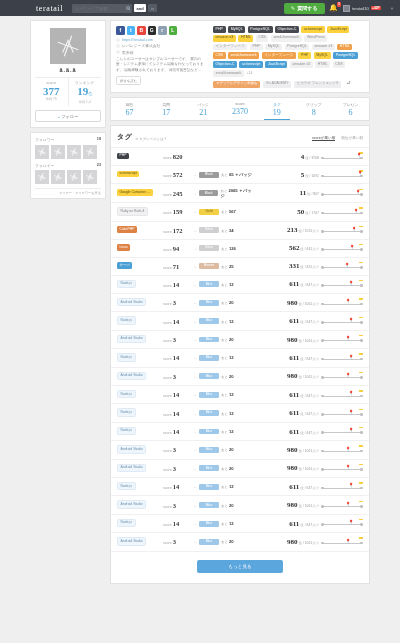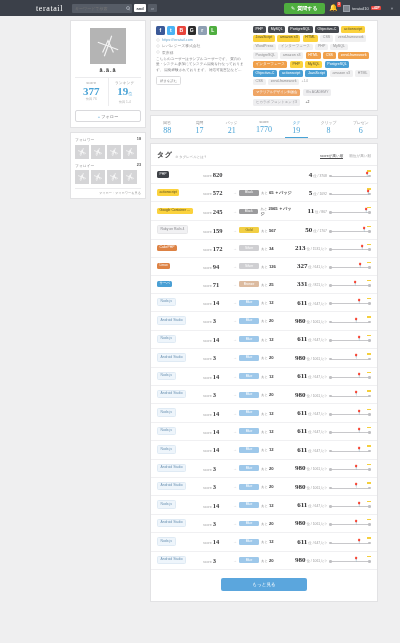--- a/index.html
+++ b/index.html
@@ -56,21 +56,21 @@
     background:#e8453c; color:#fff; font-size:3.2px;
     padding:.3px 1.4px; border-radius:1px; font-weight:bold;
   }
   .user-chip { display:flex; align-items:center; gap:2px; }
   .user-av { width:7px; height:7px; background:#7f858e; border:.5px solid #9aa0aa;}
   .user-name { color:#dfe2e6; font-size:4px; }
   .pt-badge { background:#e8453c; color:#fff; font-size:3.2px; padding:.4px 1.4px; border-radius:1px; font-weight:bold;}
   .caret { color:#8d939c; font-size:4px; margin-left:4px; }
 
   
-  .page { display:flex; padding:4px 30px 0 30px; gap:4px;margin-left:40px; }
+  .page { display:flex; padding:4px 30px 0 30px; gap:4px; }
   .col-left { width:76px; flex:none; }
   .col-right { flex:1; }
 
   .card { background:#fff; border:1px solid #e2e2e4; }
 
   
   .profile-card { padding:5px 4px 5px; text-align:center; }
   .avatar {
     width:36px; height:36px; margin:2px auto 3px; background:#b4b4b4;
     display:flex; align-items:center; justify-content:center;
@@ -389,33 +389,33 @@
             <span class="bdg grey">G's ACADEMY</span>
             <span class="bdg grey">ヒカラボ フロントエンド3</span>
             <span class="bdg plus">+2</span>
           </div>
       </div>
     </div>
 
     <div class="card tabs-card">
         <div class="tab">
           <div class="tab-label">回答</div>
-          <div class="tab-num">88</div>
+          <div class="tab-num">67</div>
         </div>
         <div class="tab">
           <div class="tab-label">質問</div>
           <div class="tab-num">17</div>
         </div>
         <div class="tab">
           <div class="tab-label">バッジ</div>
           <div class="tab-num">21</div>
         </div>
         <div class="tab">
           <div class="tab-label">score</div>
-          <div class="tab-num">1770</div>
+          <div class="tab-num">2370</div>
         </div>
         <div class="tab active">
           <div class="tab-label">タグ</div>
           <div class="tab-num">19</div>
         </div>
         <div class="tab">
           <div class="tab-label">クリップ</div>
           <div class="tab-num">8</div>
         </div>
         <div class="tab">
@@ -527,21 +527,21 @@
           </div>
           <div class="trow">
             <div class="trow-tag"><span class="rt orange">Linux</span></div>
             <div class="trow-score"><span>score</span><b>94</b></div>
             <div class="trow-next">
               <span class="arrow-s">→</span>
               <span class="lvl silver">Silver</span>
               <span class="to">あと <b>126</b></span>
             </div>
             <div class="trow-rank">
-              <span class="rank-txt"><b>327</b> 位 / <span>641人中</span></span>
+              <span class="rank-txt"><b>562</b> 位 / <span>641人中</span></span>
               <div class="gauge">
                 <span class="line"></span>
                 <span class="dot l"></span>
                 <span class="dot r"></span>
                 <span class="tick"></span>
                 <span class="pin" style="left:76%">📍</span>
               </div>
             </div>
           </div>
           <div class="trow">

